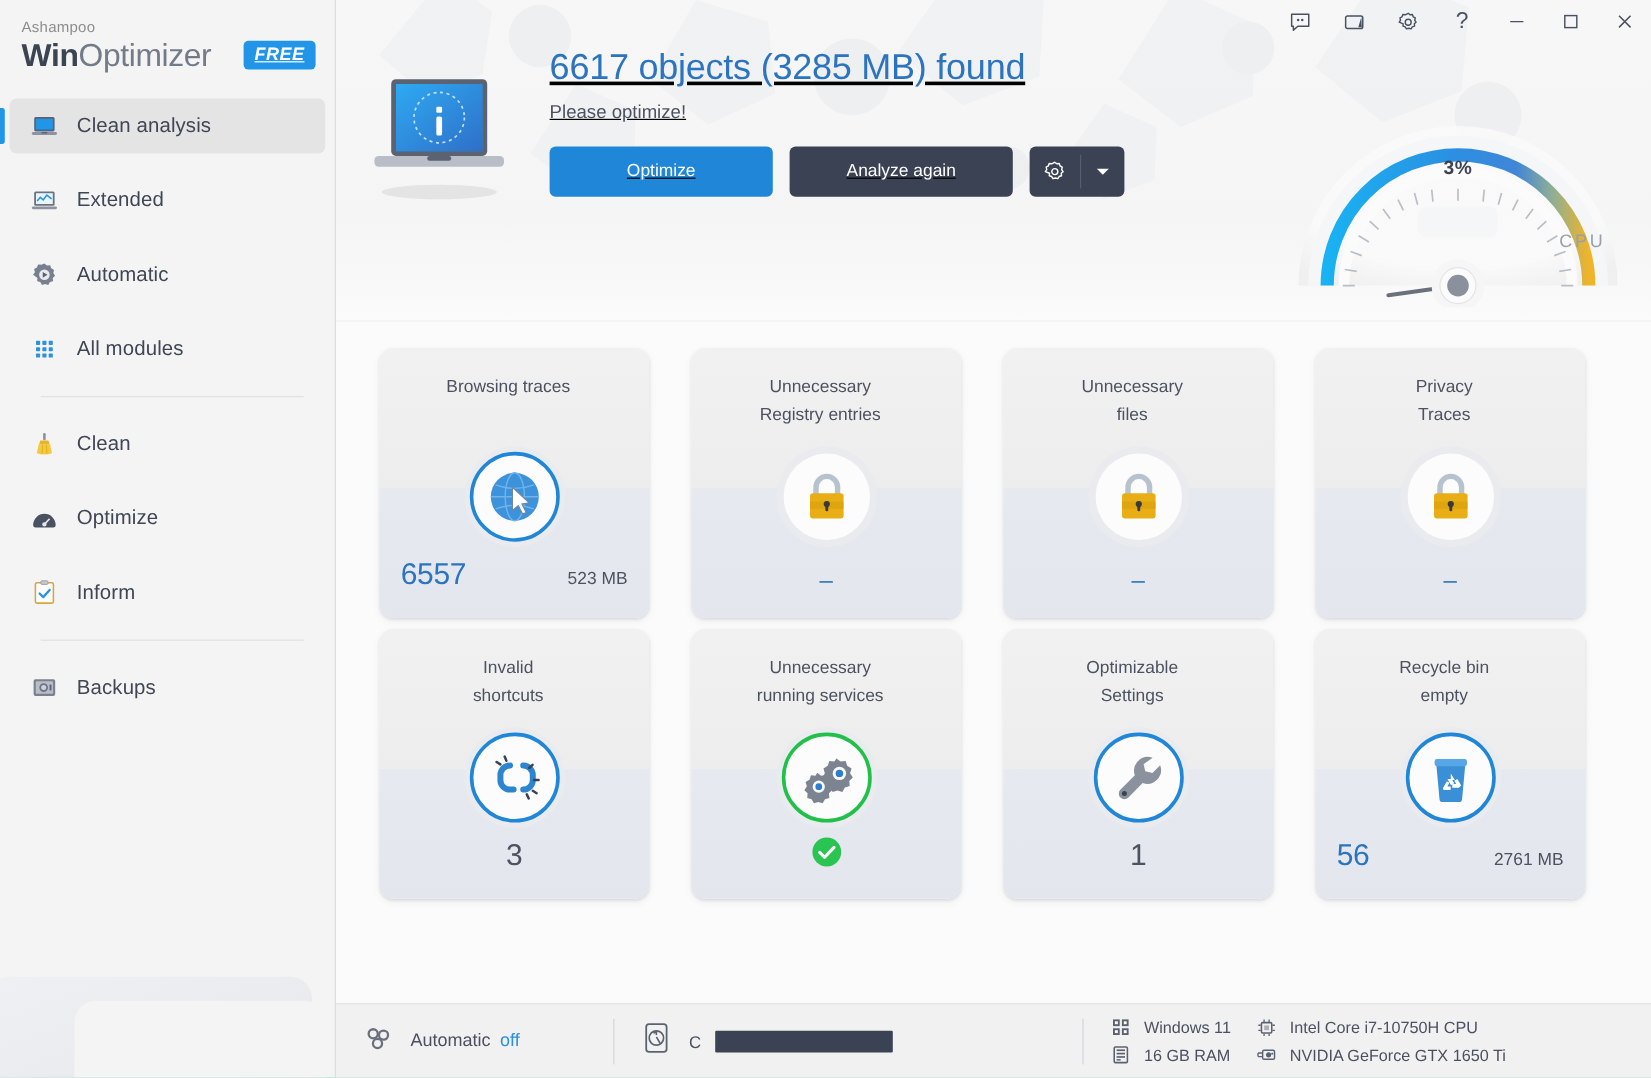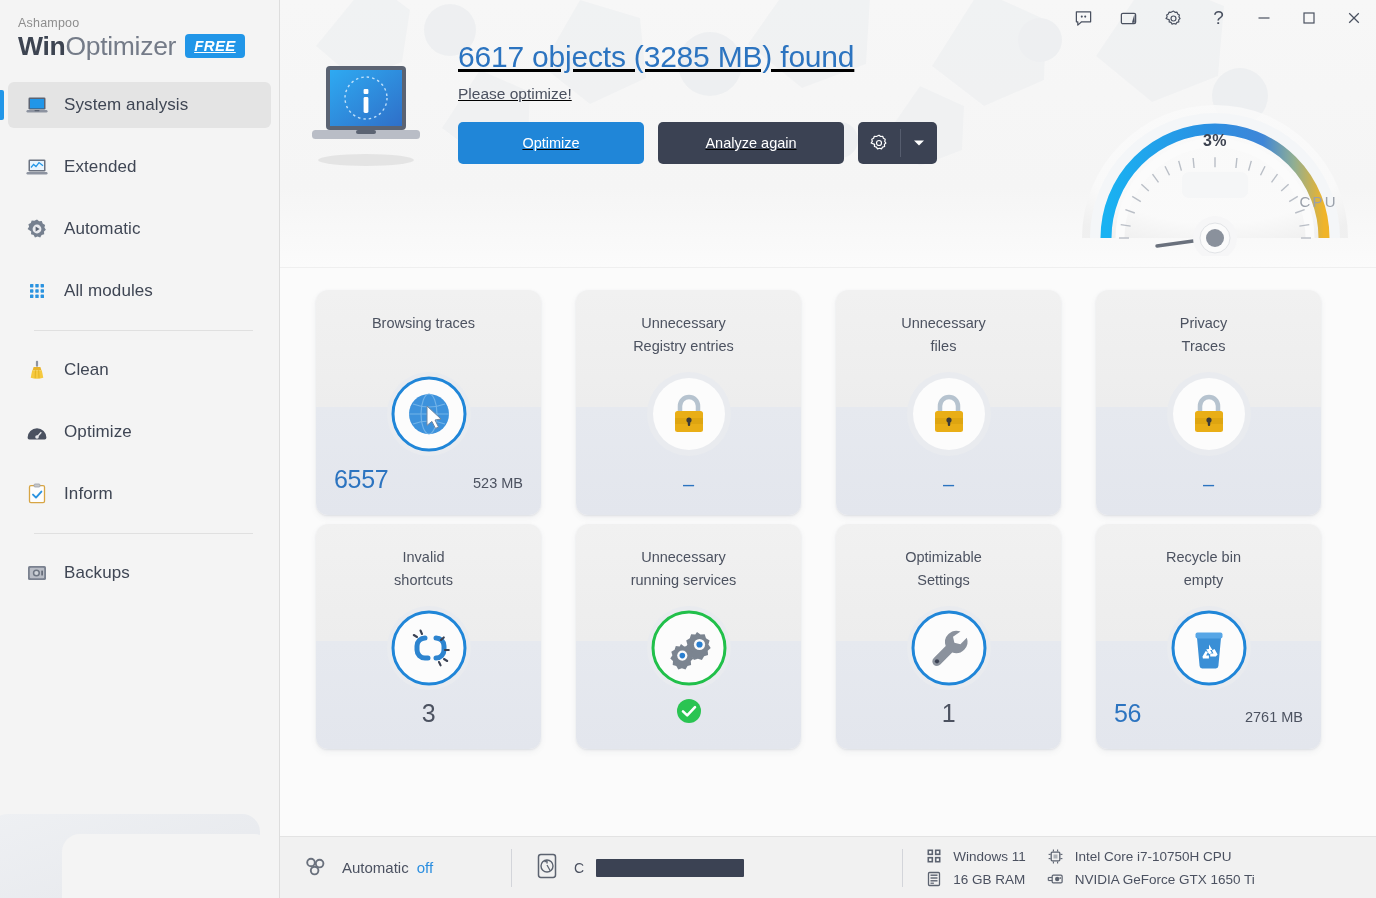--- a/index.html
+++ b/index.html
@@ -39,21 +39,21 @@
     width: 210px; height: 130px;
     background: #f4f4f4;
     border-radius: 18px;
   }
 
   .brand { position: relative; padding: 16px 0 0 18px; }
   .brand-sub {
     font-size: 12.5px; color: #8d8d8d; letter-spacing: .2px;
     line-height: 14px; margin-bottom: 1px;
   }
-  .brand-row { display: flex; align-items: center; gap: 9px; }
+  .brand-row { display: flex; align-items: center; gap: 27px; }
   .brand-name { font-size: 26.5px; line-height: 30px; letter-spacing: -.3px; }
   .brand-name .b1 { color: #3d4451; font-weight: bold; }
   .brand-name .b2 { color: #747b88; font-weight: normal; }
   .brand-badge {
     background: #2196e8; color: #ffffff;
     font-size: 15px; font-style: italic; font-weight: bold;
     padding: 3px 9px 4px 9px; border-radius: 4px;
     letter-spacing: .4px;
     text-decoration: underline;
   }
@@ -211,21 +211,21 @@
       <div class="nav-item active">
         <span class="nav-ico">
           <svg width="24" height="24" viewBox="0 0 24 24">
             <rect x="3.5" y="4.5" width="17" height="12" rx="1.3" fill="#5b6372"></rect>
             <rect x="5" y="6" width="14" height="9" fill="#2196e8"></rect>
             <path d="M5 15h14v0.5H5z" fill="#1b7dc4"></path>
             <rect x="1.5" y="17" width="21" height="2.4" rx="1.2" fill="#8d93a0"></rect>
             <rect x="9.5" y="17" width="5" height="1.2" rx=".6" fill="#5b6372"></rect>
           </svg>
         </span>
-        <span class="nav-label">System analysis</span>
+        <span class="nav-label">Clean analysis</span>
       </div>
 
       <div class="nav-gap"></div>
 
       <div class="nav-item">
         <span class="nav-ico">
           <svg width="24" height="24" viewBox="0 0 24 24">
             <rect x="3.5" y="4.5" width="17" height="12" rx="1.3" fill="#6b7280"></rect>
             <rect x="5" y="6" width="14" height="9" fill="#e9f4fd"></rect>
             <polyline points="6,12.5 8.6,9.4 11,11.6 14,7.6 18,10.8" fill="none" stroke="#2196e8" stroke-width="1.3"></polyline>

